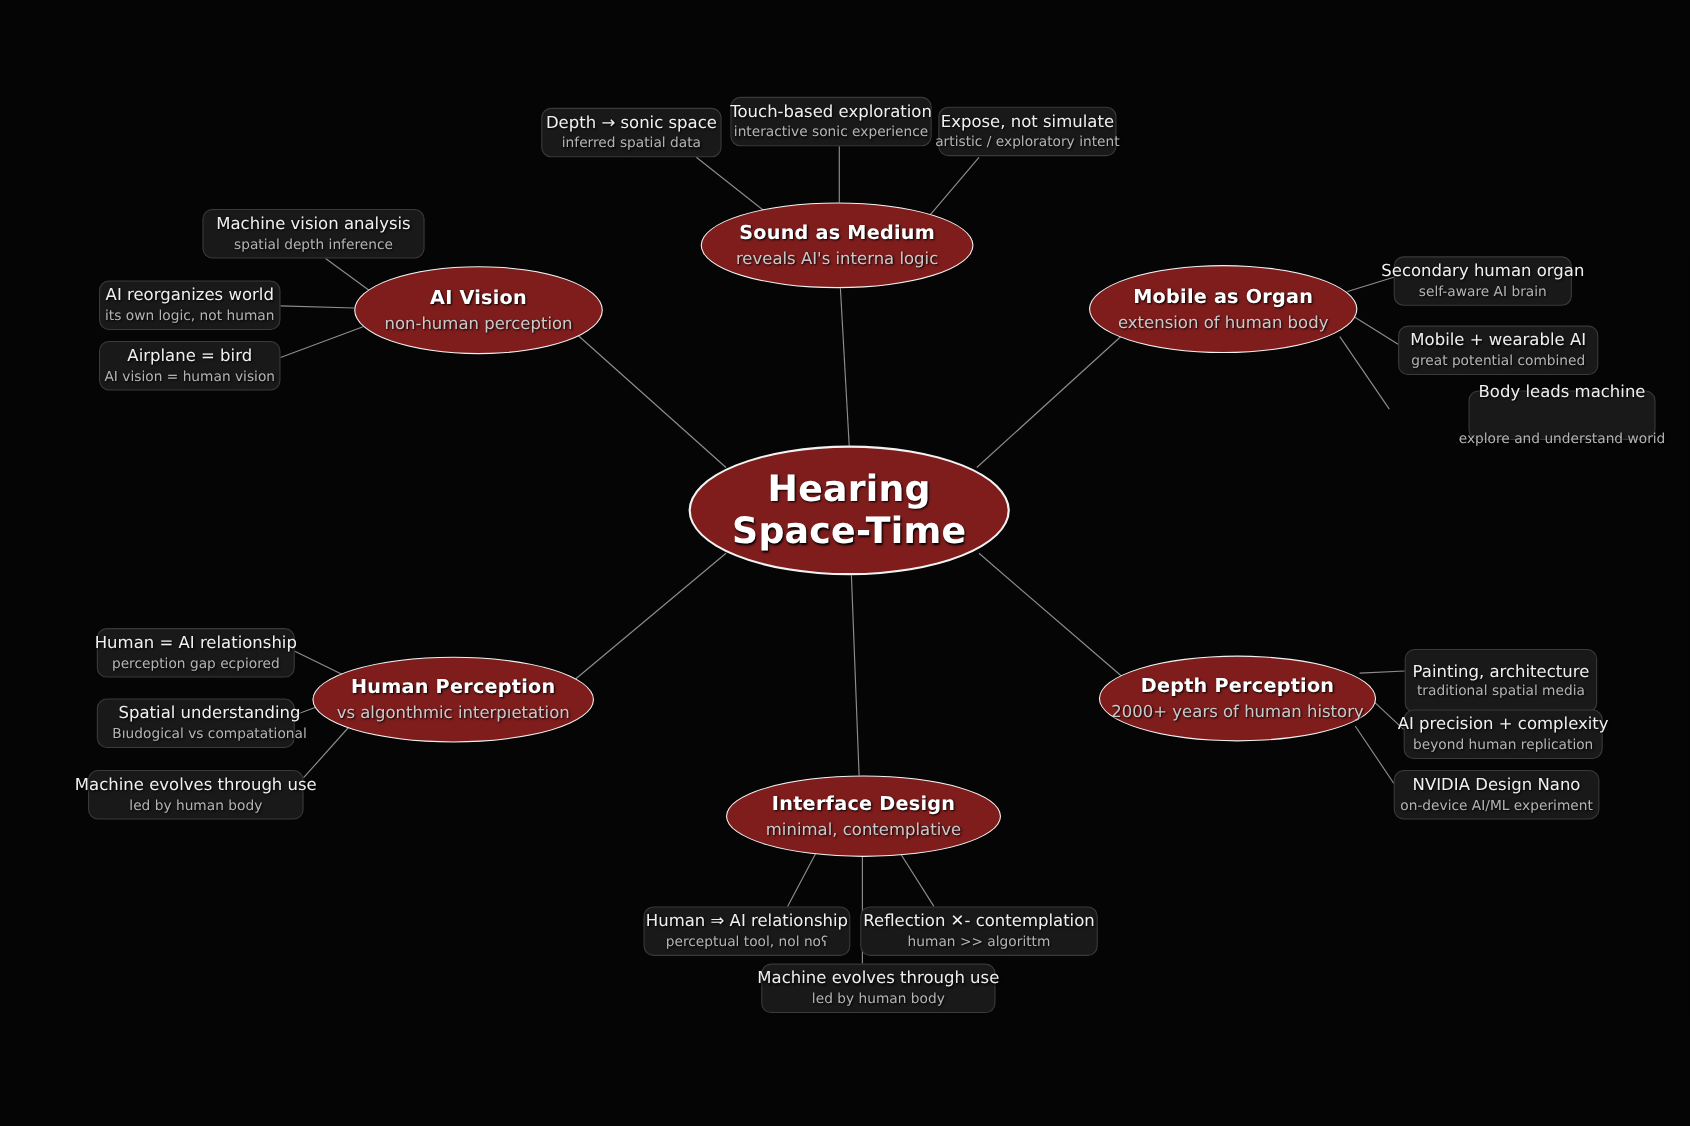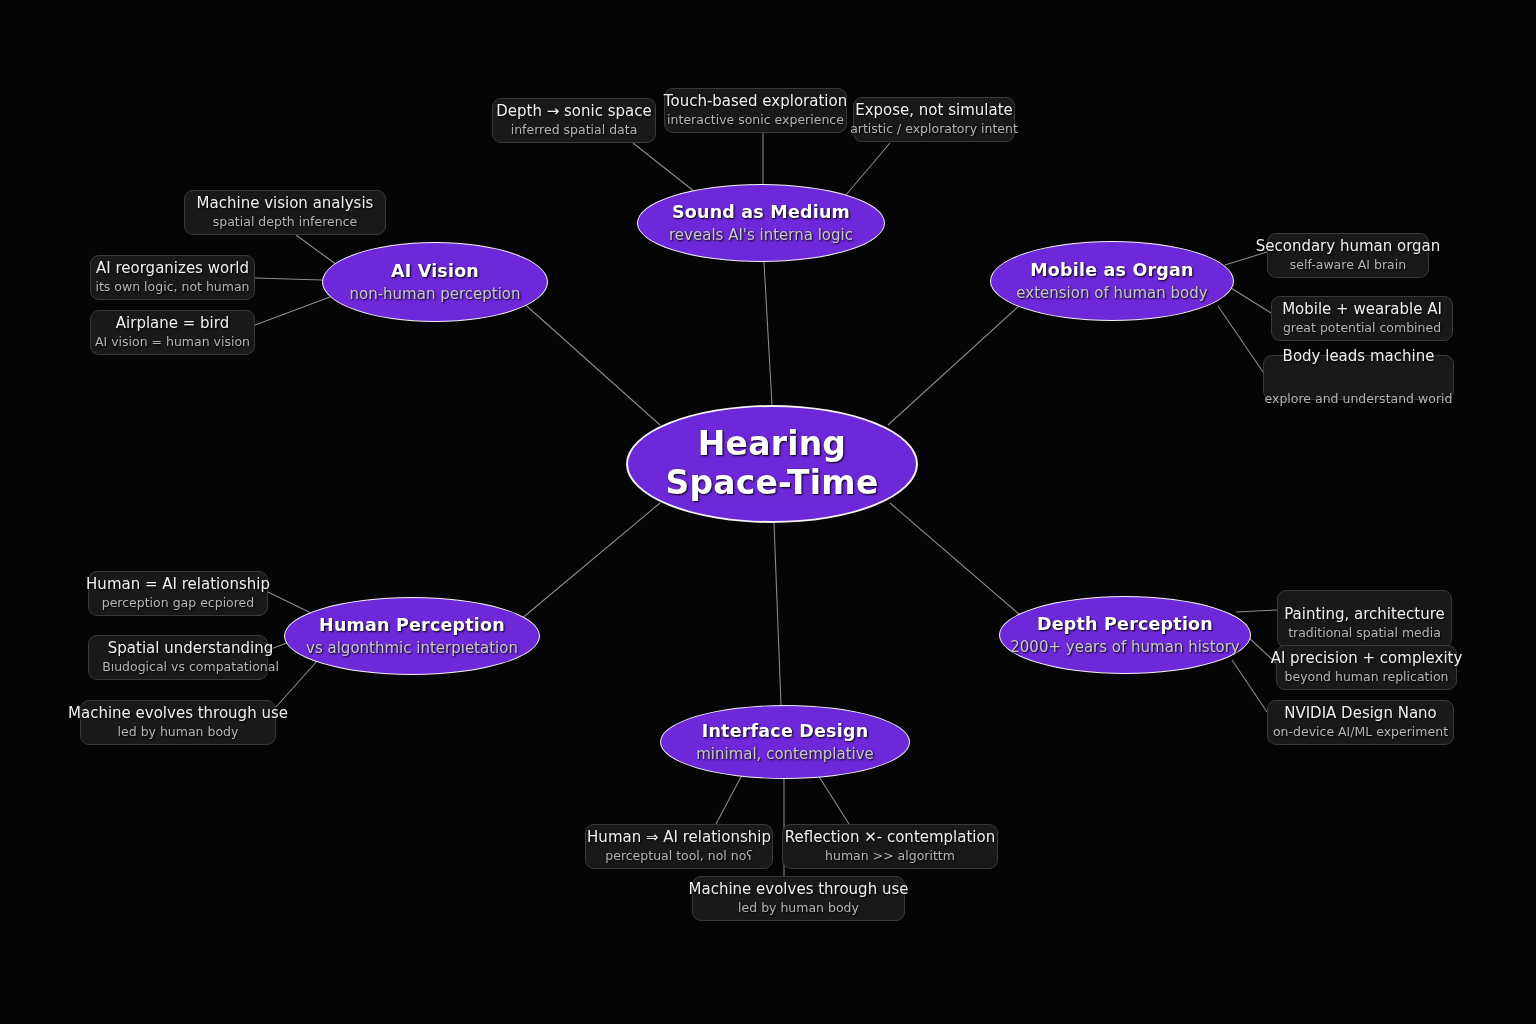--- a/index.html
+++ b/index.html
@@ -32,21 +32,21 @@
 
   
   .ellipse {
     position: absolute;
     z-index: 3;
     display: flex;
     flex-direction: column;
     align-items: center;
     justify-content: center;
     border-radius: 50%;
-    background: #6d28d9;
+    background: #7f1d1d;
     border: 2px solid #f2f2f2;
     text-align: center;
     box-shadow: 0 0 0 0 rgba(0,0,0,0);
   }
   .ellipse .e-title {
     color: #ffffff;
     font-weight: bold;
     letter-spacing: .2px;
     line-height: 1.16;
     text-shadow: 1px 1px 2px #000;
@@ -114,29 +114,29 @@
   #leaf-expose      { left: 853px; top: 97px;  width: 162px; height: 45px; }
 
   
   #leaf-machine-vis { left: 148px; top: 190px; width: 202px; height: 45px; margin-left: 36px; }
   #leaf-reorg       { left: 90px;  top: 255px; width: 165px; height: 45px; }
   #leaf-airplane    { left: 90px;  top: 310px; width: 165px; height: 45px; }
 
   
   #leaf-secondary   { left: 1267px; top: 233px; width: 162px; height: 45px; }
   #leaf-wearable    { left: 1271px; top: 296px; width: 182px; height: 45px; }
-  #leaf-bodyleads   { left: 1263px; top: 355px; width: 191px; height: 45px; gap: 24px; }
+  #leaf-bodyleads   { left: 1335px; top: 355px; width: 170px; height: 45px; gap: 24px; }
 
   
   #leaf-hp-rel      { left: 88px;  top: 571px; width: 180px; height: 45px; }
   #leaf-hp-spatial  { left: 88px;  top: 635px; width: 180px; height: 45px; padding-left: 36px; }
   #leaf-hp-evolves  { left: 80px;  top: 700px; width: 196px; height: 45px; }
 
   
-  #leaf-dp-paint    { left: 1277px; top: 590px; width: 175px; height: 58px; justify-content: flex-end; }
+  #leaf-dp-paint    { left: 1277px; top: 590px; width: 175px; height: 58px; }
   #leaf-dp-prec     { left: 1276px; top: 645px; width: 181px; height: 45px; }
   #leaf-dp-nvidia   { left: 1267px; top: 700px; width: 187px; height: 45px; }
 
   
   #leaf-if-rel      { left: 585px; top: 824px; width: 188px; height: 45px; }
   #leaf-if-refl     { left: 782px; top: 824px; width: 216px; height: 45px; }
   #leaf-if-evolves  { left: 692px; top: 876px; width: 213px; height: 45px; }
 
   
   #leaf-hp-evolves .l-title { position: relative; left: 0; }

